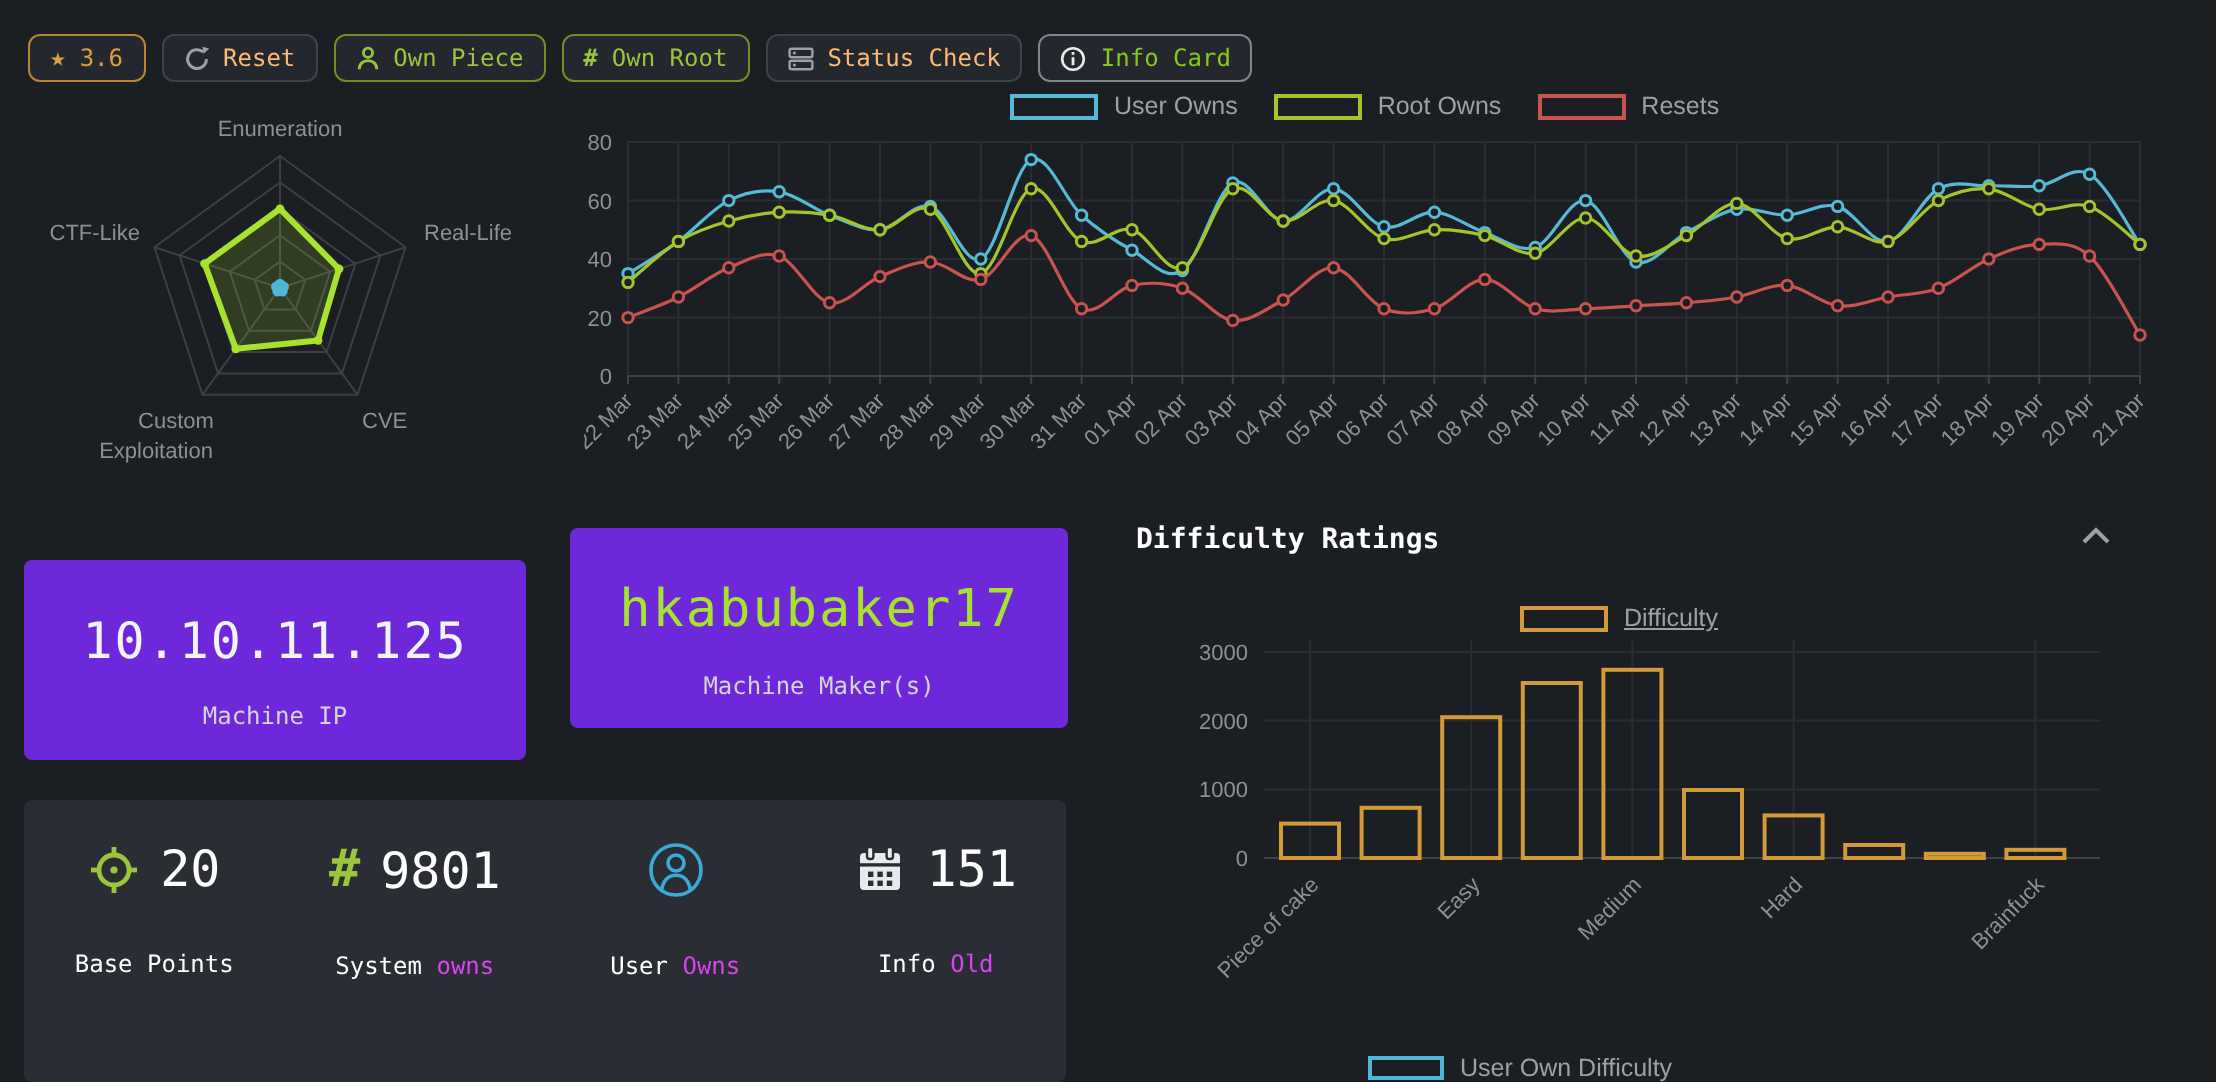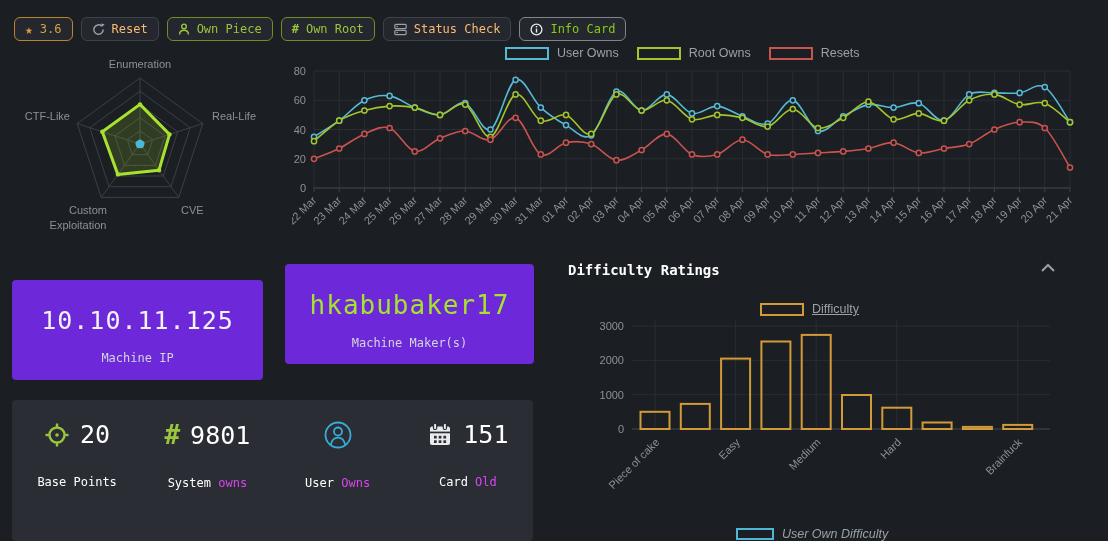--- a/index.html
+++ b/index.html
@@ -408,21 +408,21 @@
           <rect x="7" y="13.8" width="2.7" height="2.7" fill="#2a2d33"></rect>
           <rect x="11.7" y="13.8" width="2.7" height="2.7" fill="#2a2d33"></rect>
           <rect x="16.4" y="13.8" width="2.7" height="2.7" fill="#2a2d33"></rect>
           <rect x="7" y="18.3" width="2.7" height="2.7" fill="#2a2d33"></rect>
           <rect x="11.7" y="18.3" width="2.7" height="2.7" fill="#2a2d33"></rect>
           <rect x="16.4" y="18.3" width="2.7" height="2.7" fill="#2a2d33"></rect>
         </svg>
         <span>151</span>
       </div>
       <div class="label">
-        <span>Card</span>
+        <span>Info</span>
         <span class="sub">Old</span>
       </div>
     </div>
   </div>
 
   <div class="diff-title">Difficulty Ratings</div>
   <svg class="chevron" width="16" height="10" viewBox="0 0 16 10">
     <polyline points="2,8 8,2 14,8" fill="none" stroke="#9ba1a6" stroke-width="2"></polyline>
   </svg>
 
@@ -461,20 +461,20 @@
         <rect x="402.9" y="131.9" width="29" height="2.1" fill="none" stroke="#d29a38" stroke-width="2"></rect>
         <rect x="443.2" y="129.9" width="29" height="4.1" fill="none" stroke="#d29a38" stroke-width="2"></rect>
       </g>
       <text x="0" y="0" text-anchor="end" class="ctext" transform="translate(100.0,148) rotate(-45)">Piece of cake</text>
       <text x="0" y="0" text-anchor="end" class="ctext" transform="translate(180.6,148) rotate(-45)">Easy</text>
       <text x="0" y="0" text-anchor="end" class="ctext" transform="translate(261.2,148) rotate(-45)">Medium</text>
       <text x="0" y="0" text-anchor="end" class="ctext" transform="translate(341.8,148) rotate(-45)">Hard</text>
       <text x="0" y="0" text-anchor="end" class="ctext" transform="translate(462.7,148) rotate(-45)">Brainfuck</text>
     </svg>
 
-  <div class="legend" style="left:736px;top:527px;font-style:italic;">
+  <div class="legend" style="left:684px;top:527px;">
     <div class="legend-item">
       <span class="legend-box small" style="border-color: rgb(77, 184, 214);"></span>
       <span>User Own Difficulty</span>
     </div>
   </div>
 
 </div>
 
 </body></html>

